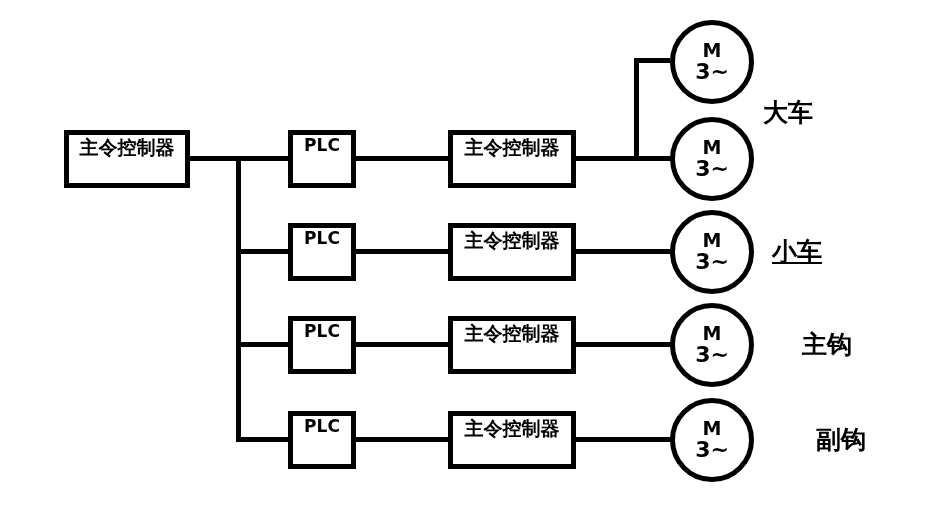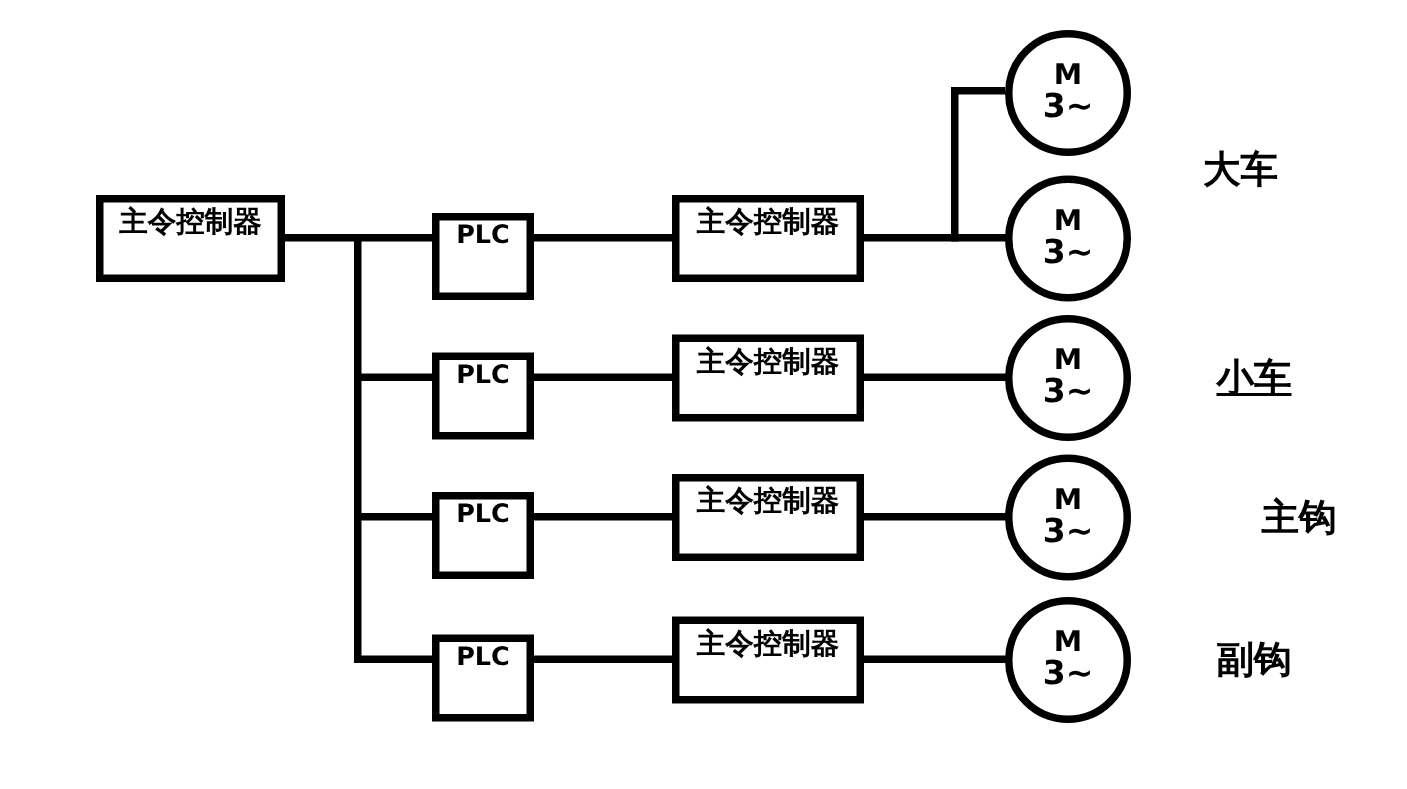--- a/index.html
+++ b/index.html
@@ -20,21 +20,21 @@
     position: absolute;
     box-sizing: border-box;
     border: 5px solid #000000;
     background: #ffffff;
     display: flex;
     justify-content: center;
     font-weight: bold;
     z-index: 2;
   }
   .box.ctrl   { font-size: 19px; letter-spacing: 0px; }
-  .box.plc    { font-size: 17px; letter-spacing: 0px; margin-top: 12px; }
+  .box.plc    { font-size: 17px; letter-spacing: 0px; }
   .wire {
     position: absolute;
     background: #000000;
     z-index: 1;
   }
   .motor {
     position: absolute;
     box-sizing: border-box;
     width: 84px;
     height: 84px;
@@ -56,21 +56,20 @@
     font-size: 22px;
     line-height: 1.0;
   }
   .group-label {
     position: absolute;
     font-weight: bold;
     font-size: 25px;
     line-height: 1;
     white-space: nowrap;
     z-index: 2;
-    margin-left: 39px;
   }
 </style>
 </head>
 <body>
 
 <div class="canvas">
 
   <div class="box ctrl" style="left:64px; top:130px; width:126px; height:58px;">
     <span>主令控制器</span>
   </div>
@@ -135,15 +134,15 @@
   </div>
   <div class="wire" style="left:356px; top:437px; width:92px; height:5px;"></div>
   <div class="box ctrl" style="left:448px; top:411px; width:128px; height:58px;">
     <span>主令控制器</span>
   </div>
   <div class="wire" style="left:576px; top:437px; width:96px; height:5px;"></div>
   <div class="motor" style="left:670px; top:398px;">
     <span class="m-letter">M</span>
     <span class="m-phase">3~</span>
   </div>
-  <div class="group-label" style="left:772px; top:427px;">副钩</div>
+  <div class="group-label" style="left:816px; top:427px;">副钩</div>
 
 </div>
 
 </body></html>

